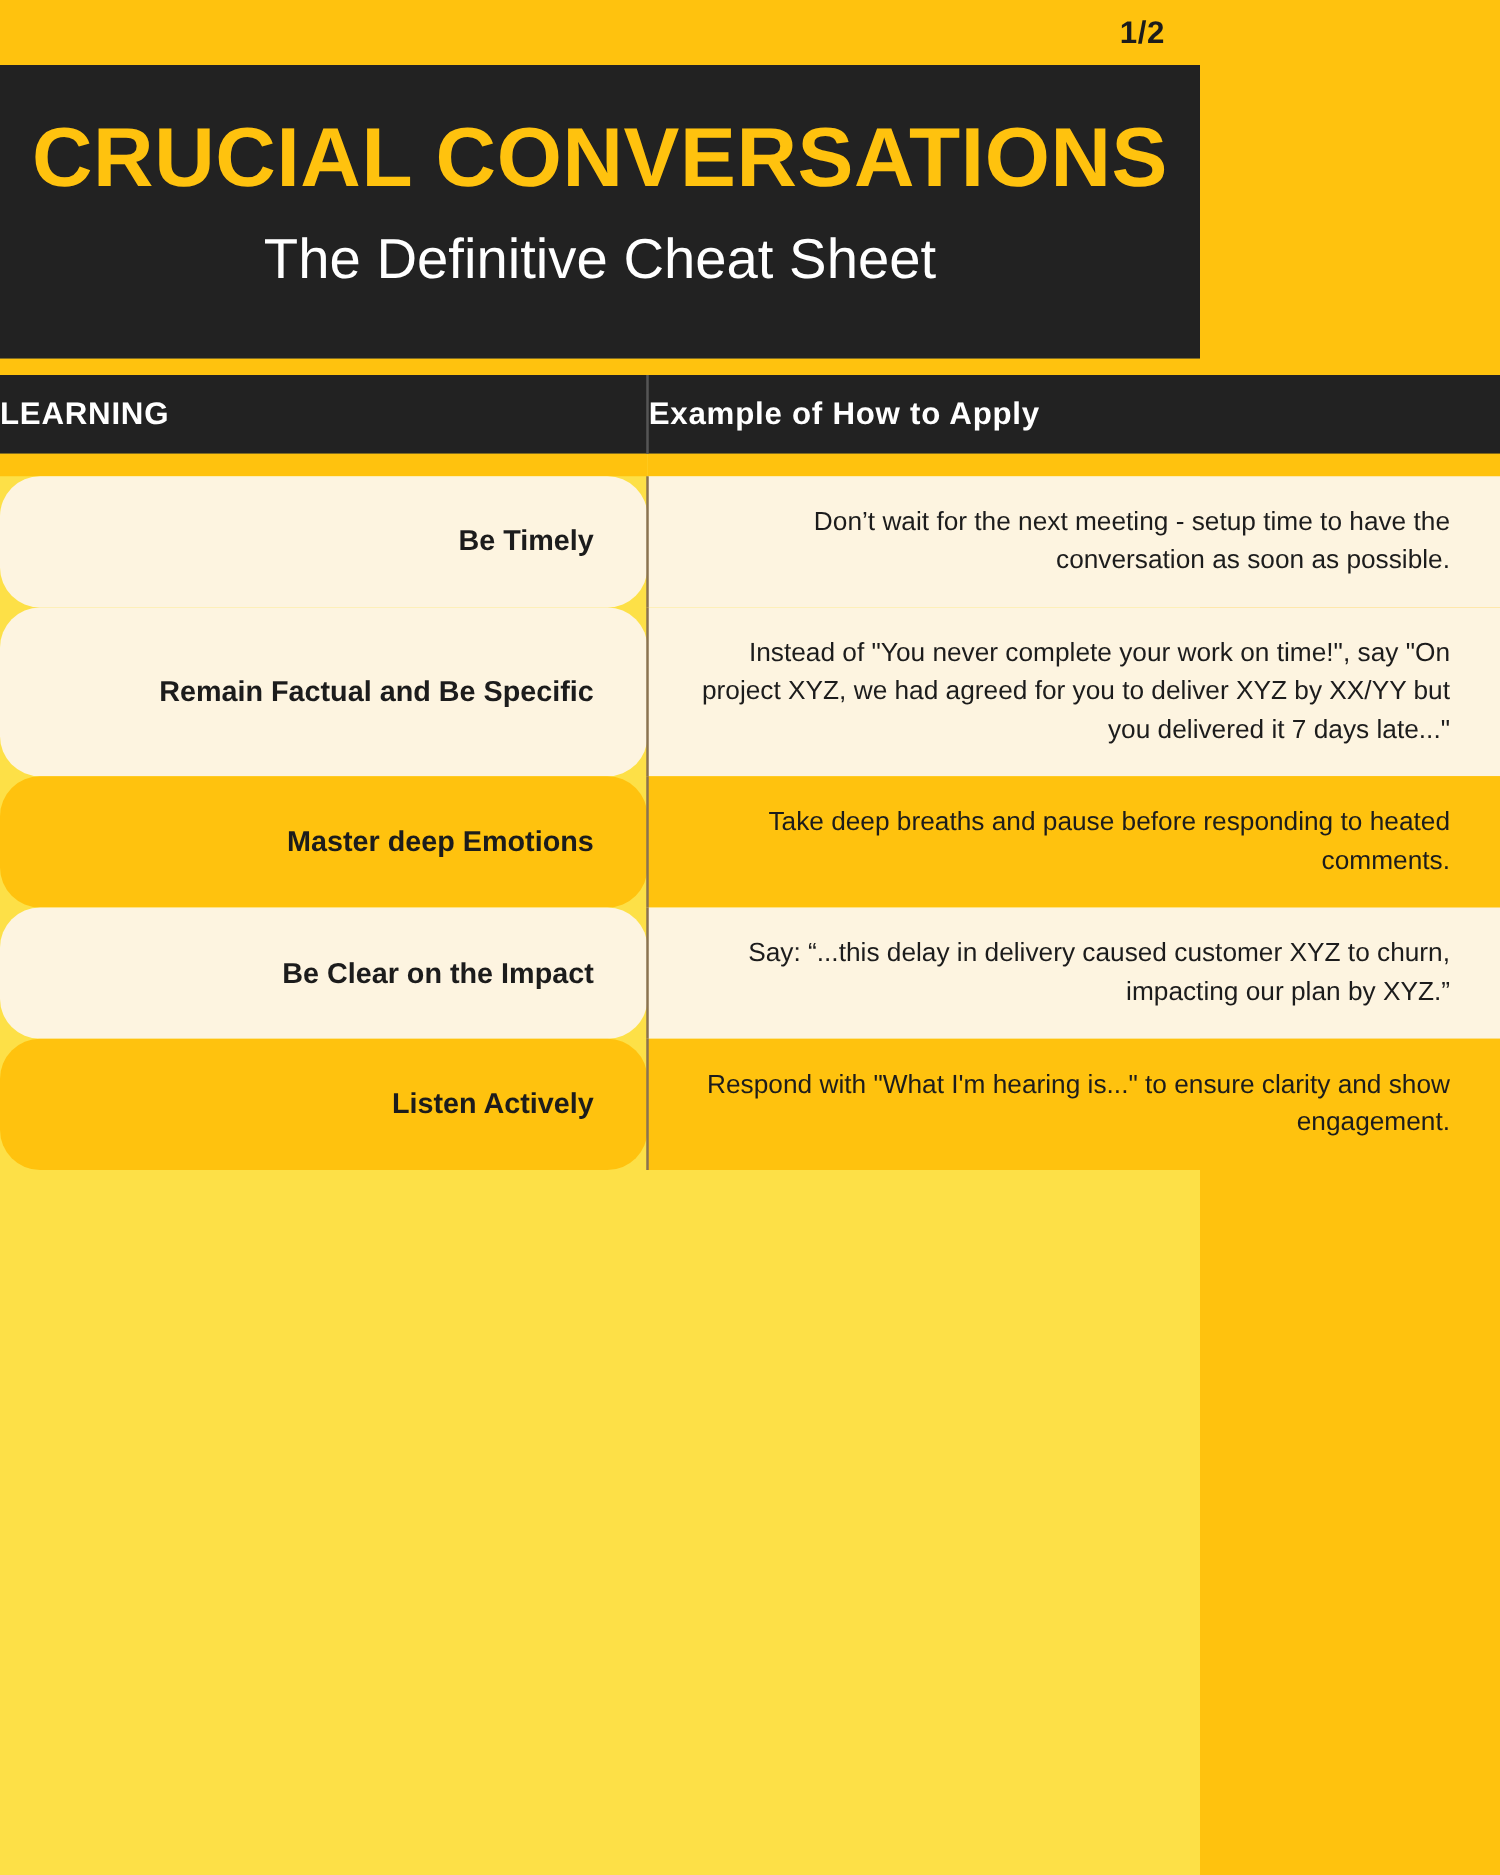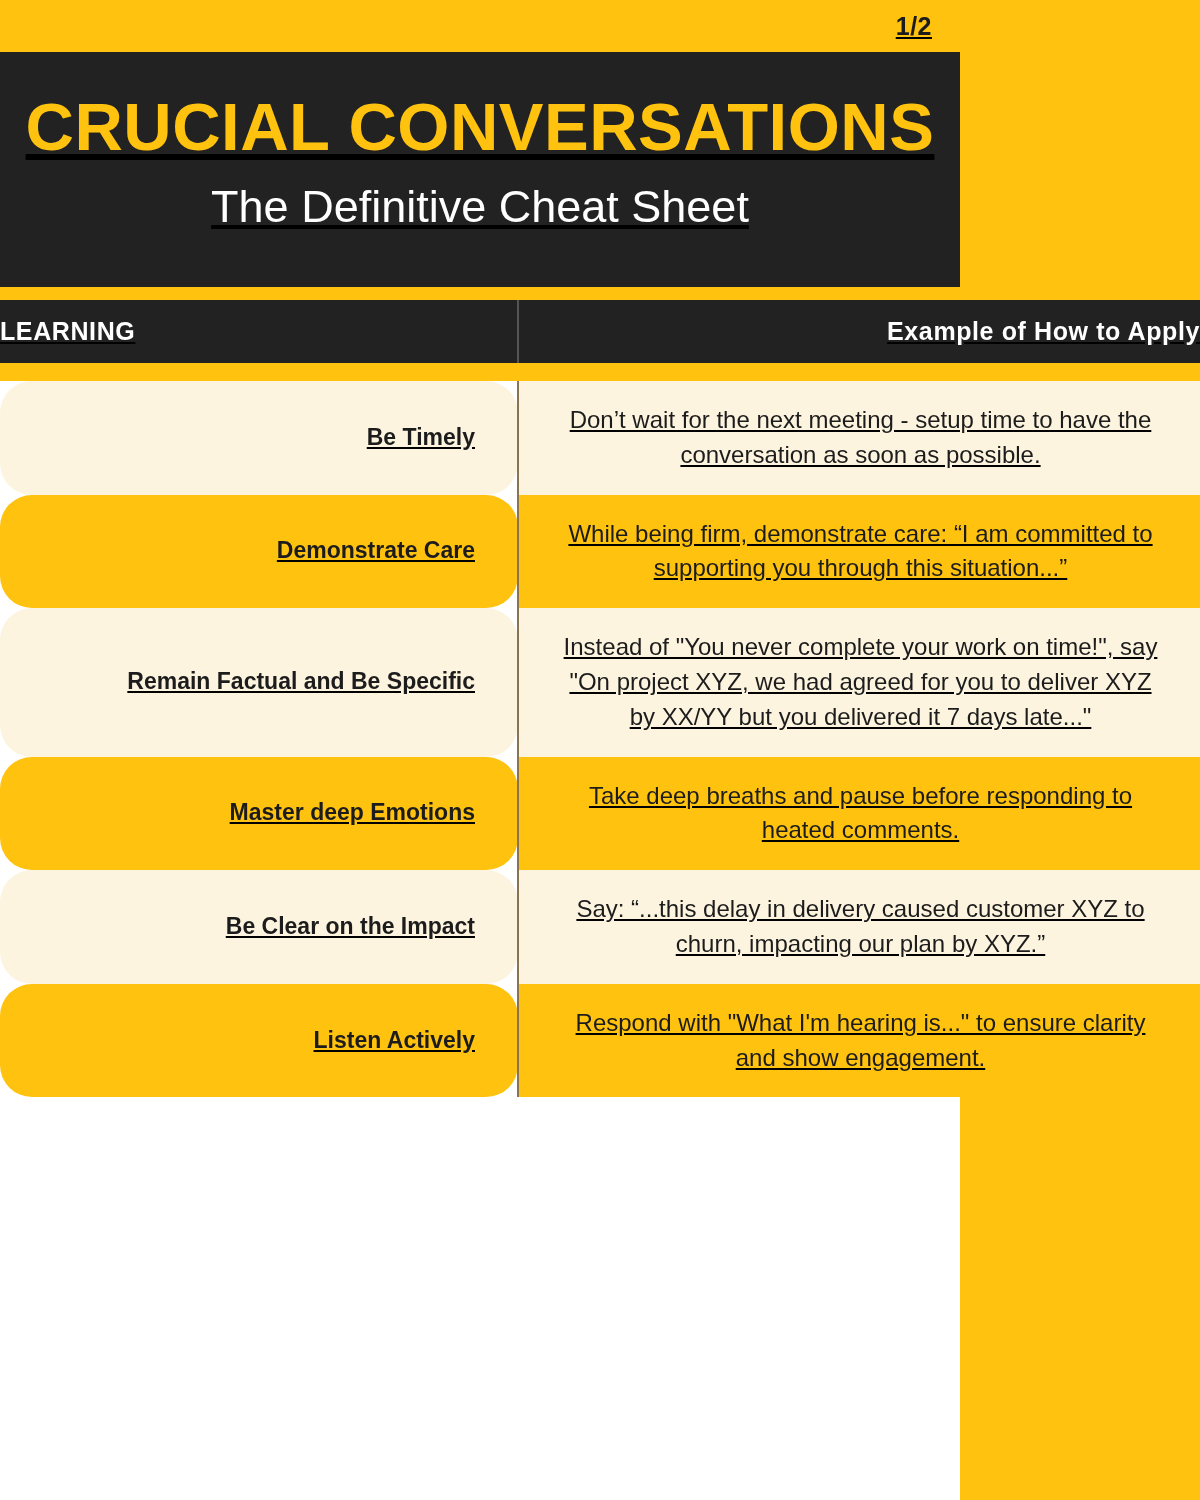--- a/index.html
+++ b/index.html
@@ -10,23 +10,22 @@
     width: 1200px;
     height: 1500px;
     background: #FFC20E;
     font-family: "Liberation Sans", sans-serif;
     overflow: hidden;
   }
   .page {
     position: relative;
     width: 960px;
     height: 1500px;
-    background: #ffffff;
+    background: #fde047;
     box-sizing: border-box;
-    text-decoration: underline;
   }
   
   .top-strip {
     height: 52px;
     background: #FFC20E;
     display: flex;
     align-items: center;
     justify-content: flex-end;
     padding-right: 28px;
     box-sizing: border-box;
@@ -83,21 +82,21 @@
     font-size: 25px;
     font-weight: bold;
     letter-spacing: 0.6px;
     padding: 0;
   }
   .table thead th.col-learning {
     text-align: left;
     border-right: 2px solid #555;
   }
   .table thead th.col-example {
-    text-align: right;
+    text-align: left;
   }
   .spacer-row td {
     height: 18px;
     background: #FFC20E;
     padding: 0;
     border: none;
   }
   .table tbody tr.data-row td {
     vertical-align: middle;
     padding: 22px 0;
@@ -106,24 +105,24 @@
     text-align: right;
     padding-right: 42px !important;
     font-size: 23px;
     font-weight: bold;
     color: #1C1C1C;
     border-right: 2px solid #8a7350;
     line-height: 1.3;
     border-radius: 32px;
   }
   td.example {
-    text-align: center;
+    text-align: right;
     padding-left: 42px !important;
     padding-right: 40px !important;
-    font-size: 24px;
+    font-size: 21px;
     color: #1C1C1C;
     line-height: 1.45;
     margin-top: 24px;
   }
   tr.row-cream td { background: #FDF4E0; }
   tr.row-gold td { background: #FFC20E; }
 </style>
 </head>
 <body>
 
@@ -154,24 +153,20 @@
     <tbody>
       <tr class="spacer-row">
           <td></td>
           <td></td>
         </tr>
 
       <tr class="data-row row-cream">
         <td class="learning">Be Timely</td>
         <td class="example">Don’t wait for the next meeting - setup time to have the conversation as soon as possible.</td>
       </tr>
-      <tr class="data-row row-gold">
-        <td class="learning">Demonstrate Care</td>
-        <td class="example">While being firm, demonstrate care: “I am committed to supporting you through this situation...”</td>
-      </tr>
       <tr class="data-row row-cream">
         <td class="learning">Remain Factual and Be Specific</td>
         <td class="example">Instead of "You never complete your work on time!", say "On project XYZ, we had agreed for you to deliver XYZ by XX/YY but you delivered it 7 days late..."</td>
       </tr>
       <tr class="data-row row-gold">
         <td class="learning">Master deep Emotions</td>
         <td class="example">Take deep breaths and pause before responding to heated comments.</td>
       </tr>
       <tr class="data-row row-cream">
         <td class="learning">Be Clear on the Impact</td>

